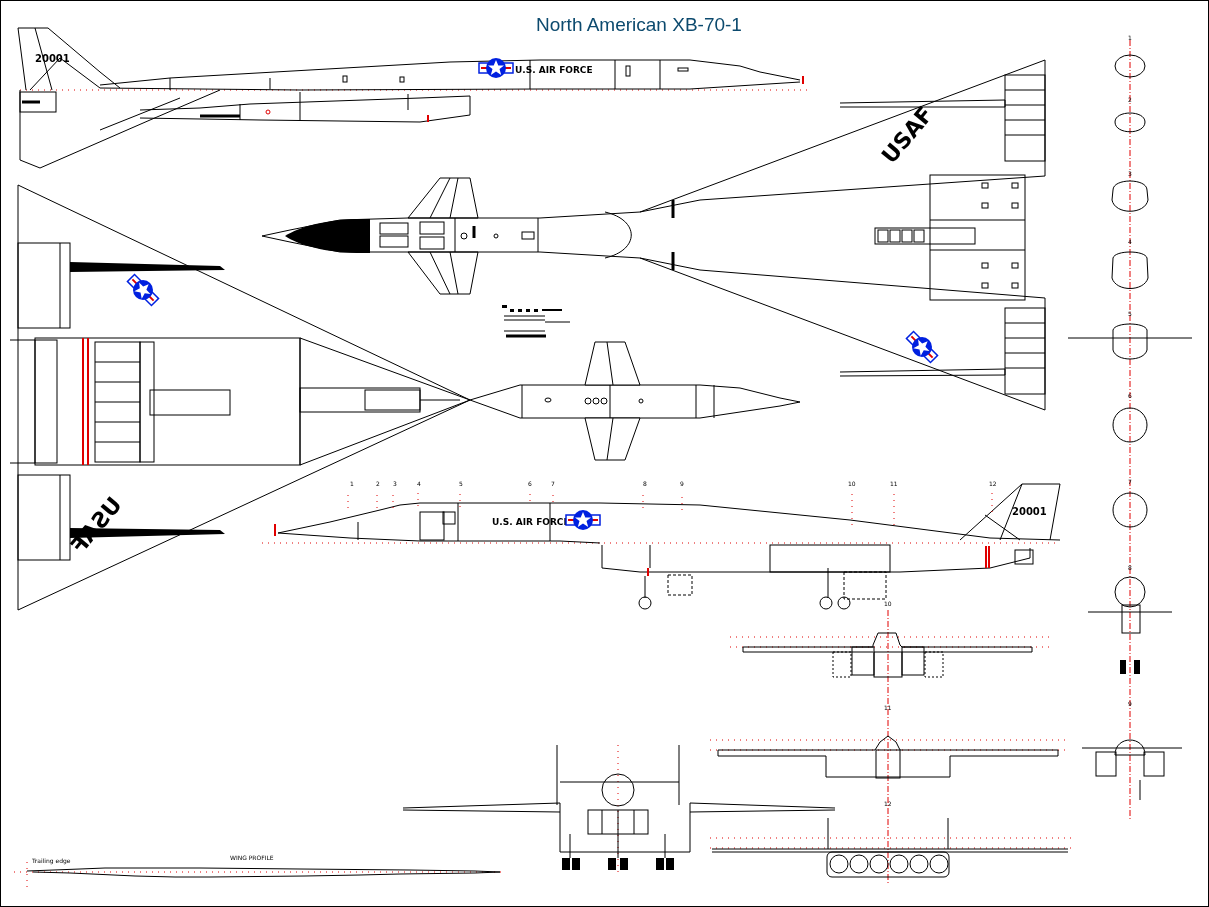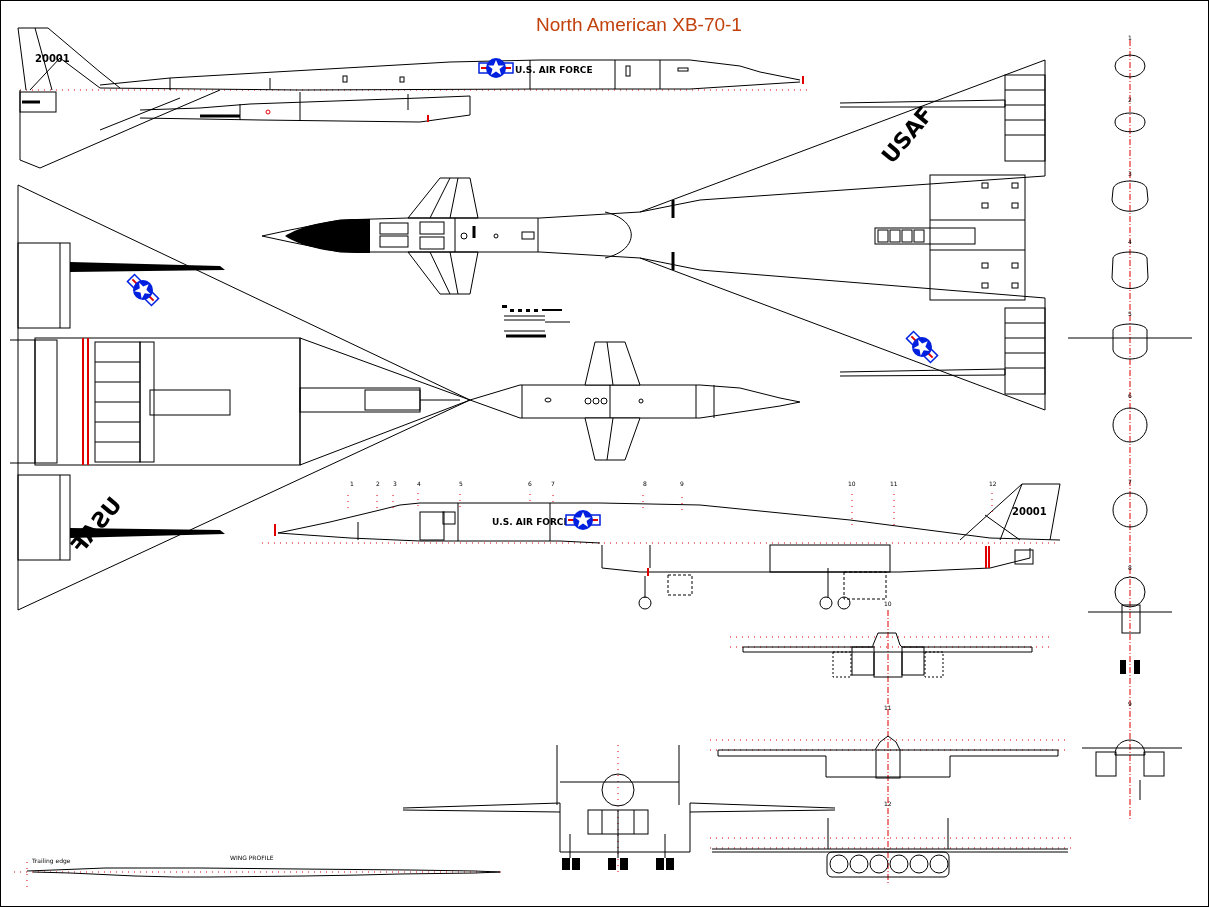--- a/index.html
+++ b/index.html
@@ -1,18 +1,18 @@
 <!DOCTYPE html>
 <html><head>
 <meta charset="utf-8">
 <style>
   html, body { margin: 0; padding: 0; background: #ffffff; }
   body { width: 1209px; height: 907px; overflow: hidden; font-family: "Liberation Sans", sans-serif; }
   #frame { position: absolute; left: 0; top: 0; width: 1207px; height: 905px; border: 1px solid #000; background: #fff; }
-  #title { position: absolute; left: 536px; top: 14px; font-size: 19px; color: #c2410c; font-family: "Liberation Sans", sans-serif; white-space: nowrap; }
+  #title { position: absolute; left: 536px; top: 14px; font-size: 19px; color: #0c4a6e; font-family: "Liberation Sans", sans-serif; white-space: nowrap; }
   svg#drawing { position: absolute; left: 0; top: 0; }
   .ln { stroke: #000; stroke-width: 1; fill: none; }
   .lnf { stroke: #000; stroke-width: 1; fill: #fff; }
   .thick { stroke: #000; stroke-width: 3; fill: none; }
   .cl { stroke: #e00000; stroke-width: 1; stroke-dasharray: 1 5; fill: none; }
   .cld { stroke: #e00000; stroke-width: 1; stroke-dasharray: 6 2 1 2; fill: none; }
   .red { stroke: #e00000; stroke-width: 2; fill: none; }
   .blk { fill: #000; stroke: none; }
   .stencil { font-family: "DejaVu Sans", sans-serif; font-weight: bold; fill: #000; }
   .tiny { font-family: "DejaVu Sans", sans-serif; font-size: 6px; fill: #000; }

